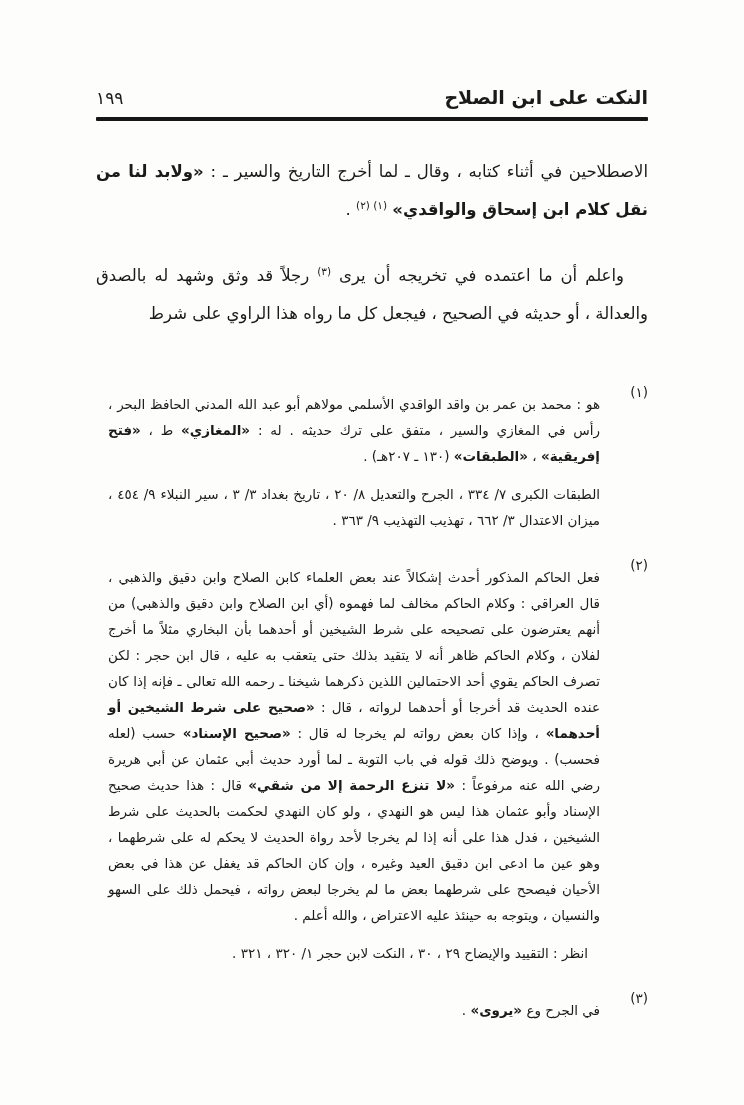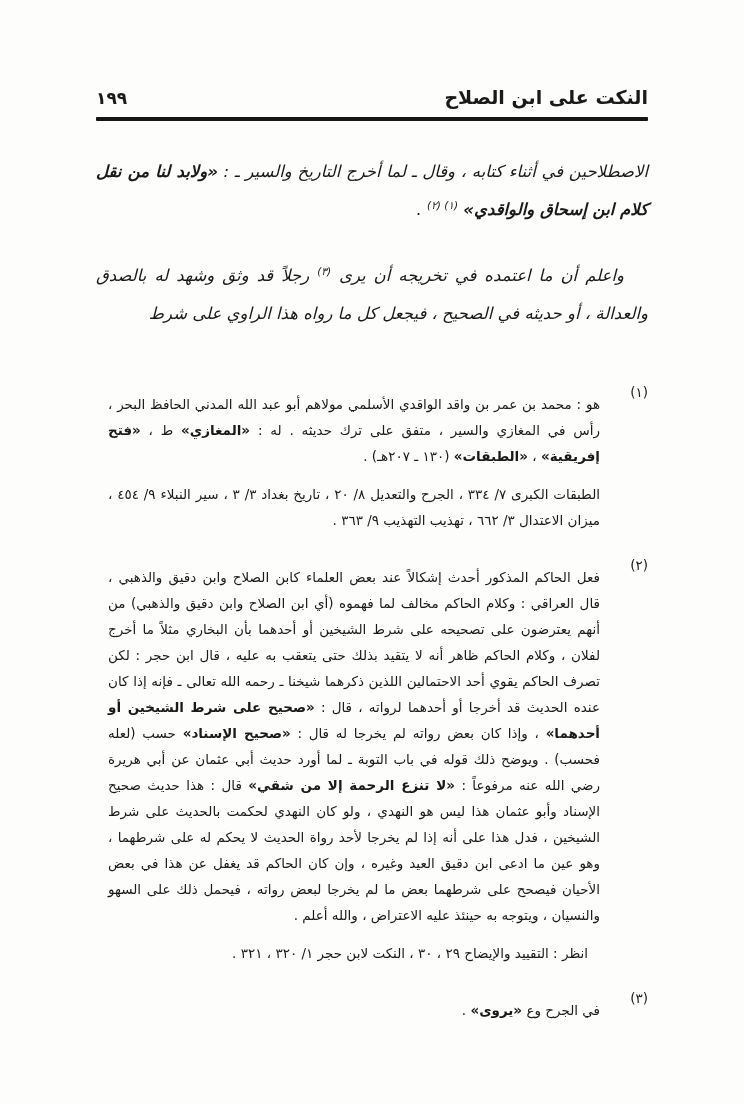--- a/index.html
+++ b/index.html
@@ -15,33 +15,32 @@
     font-family: "DejaVu Sans", sans-serif;
     color: #1a1a1a;
     overflow: hidden;
   }
   .page-header {
     display: flex;
     justify-content: space-between;
     align-items: flex-end;
   }
   .book-title { font-size: 19px; font-weight: bold; }
-  .page-number { font-size: 17px; font-weight: bold; }
+  .page-number { font-size: 17px; font-weight: normal; }
   .header-rule {
     height: 4px;
     background: #161616;
     margin-top: 9px;
     border-radius: 1px;
   }
   .body-text {
     margin-top: 32px;
     font-size: 16.5px;
     line-height: 38px;
     text-align: justify;
-    font-style: italic;
   }
   .para { margin: 0; }
   .para.indent { text-indent: 24px; margin-top: 28px; }
   .bold { font-weight: bold; }
   sup.fn-ref {
     font-size: 10.5px;
     line-height: 0;
     vertical-align: super;
     font-weight: normal;
   }

